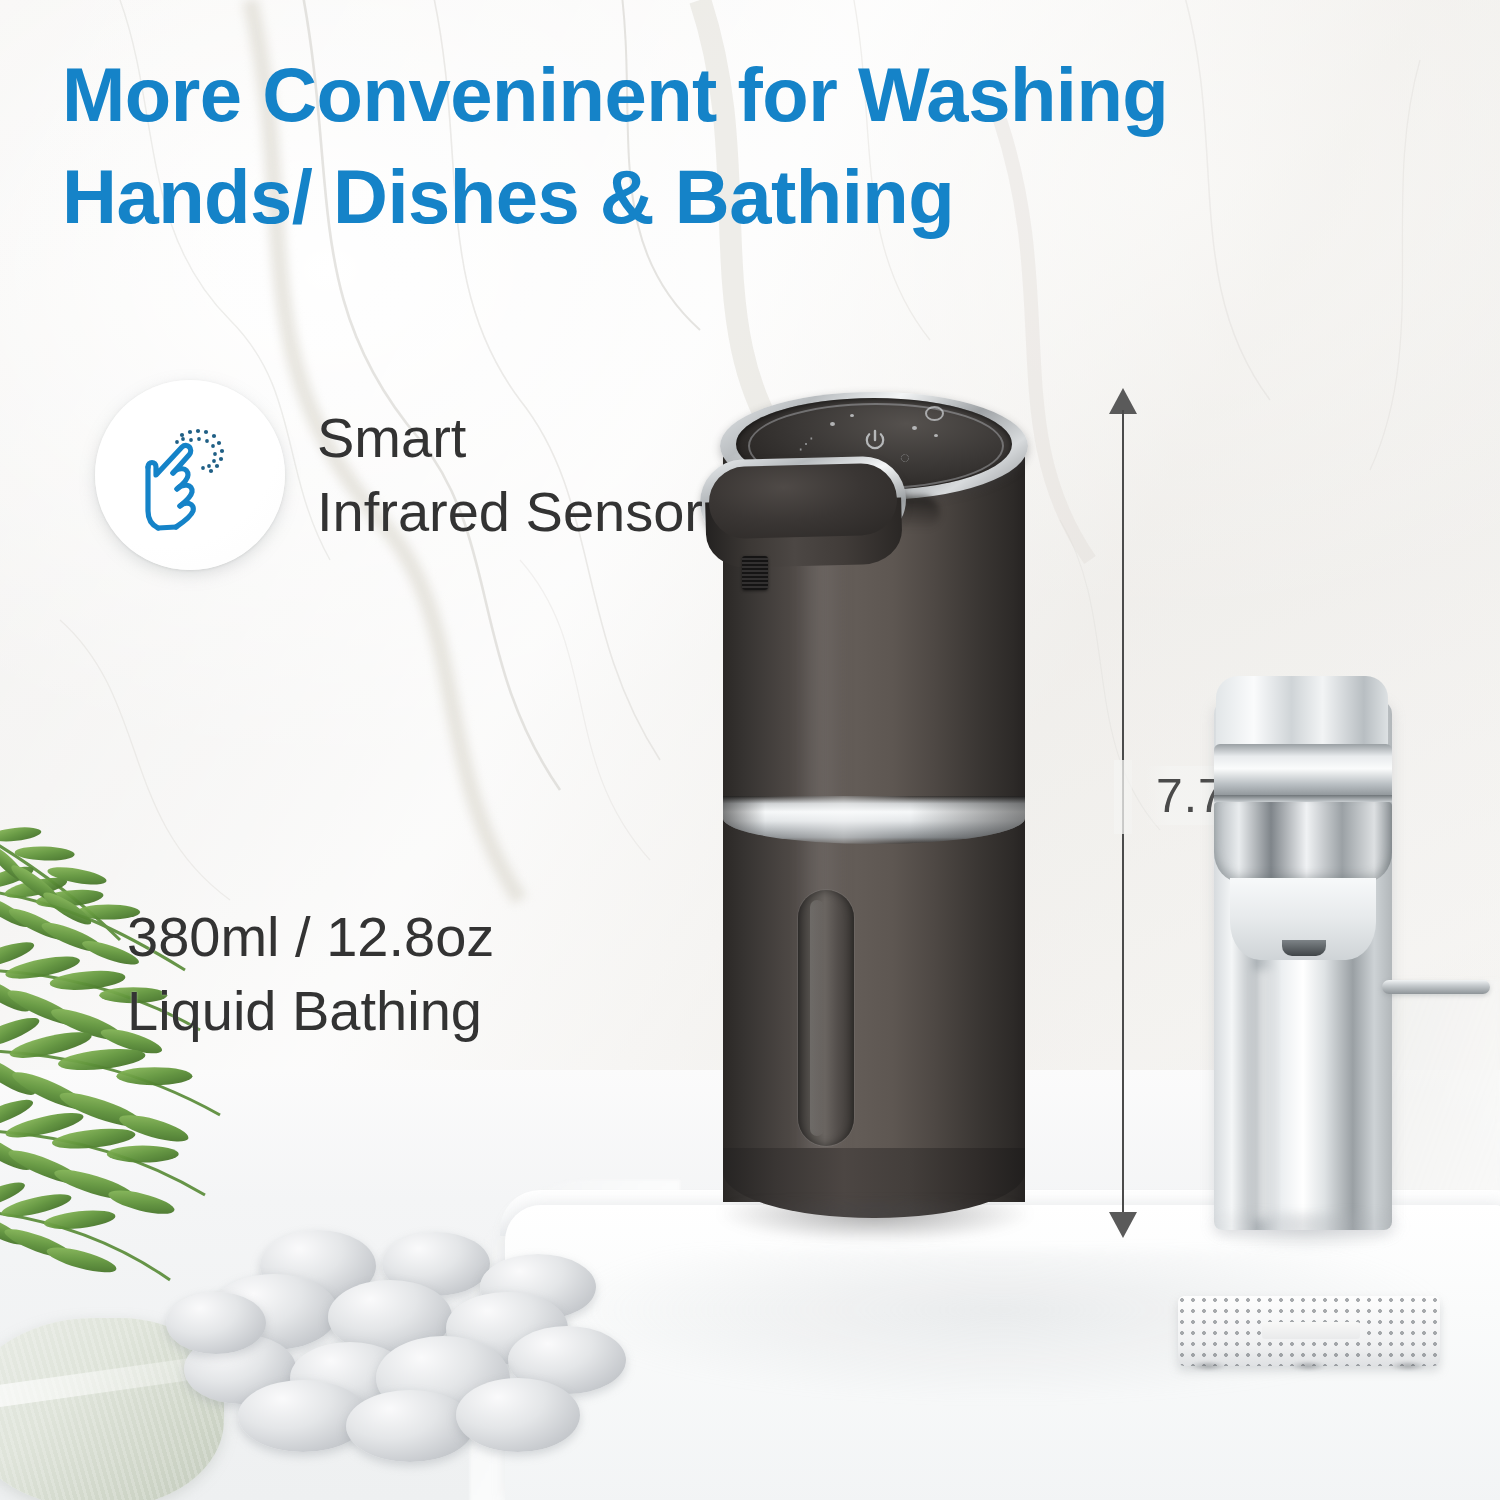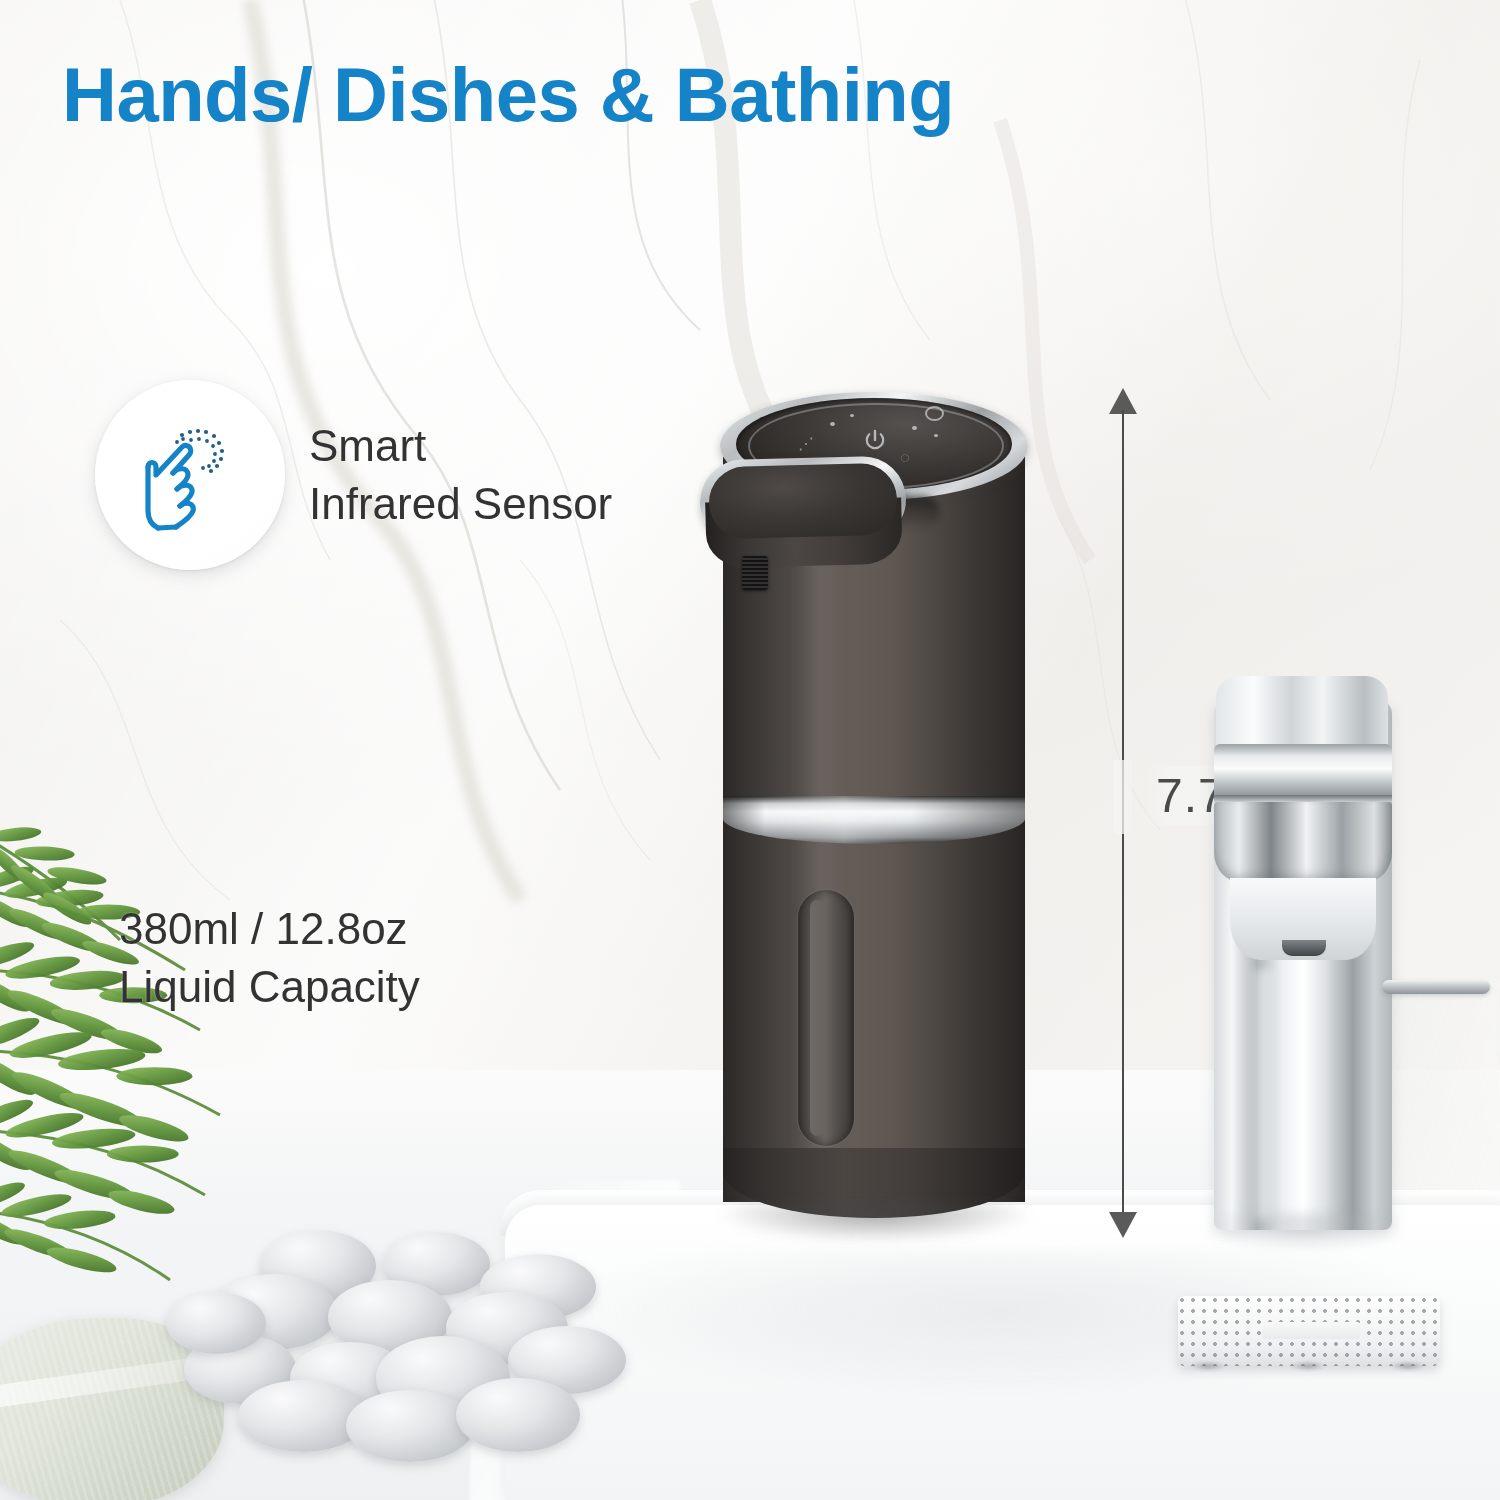--- a/index.html
+++ b/index.html
@@ -74,22 +74,22 @@
   .feature{position:absolute;display:flex;align-items:center;}
   .feat-circle{
     width:190px;height:190px;border-radius:50%;
     background:radial-gradient(circle at 38% 30%, #ffffff 0%, #ffffff 62%, #fcfcfc 100%);
     box-shadow:0 5px 16px rgba(140,145,150,.26), 0 1px 3px rgba(120,125,130,.18);
     display:flex;align-items:center;justify-content:center;
     flex:0 0 auto;position:relative;z-index:3;
   }
   .feat-circle svg{display:block;}
   .feat-text{
-    margin-left:24px;
-    font-size:44px;line-height:1.32;
+    margin-left:32px;
+    font-size:56px;line-height:1.32;
     color:#333333;white-space:pre-line;
     font-family:"Liberation Sans", sans-serif;
     text-shadow:0 0 2px rgba(255,255,255,.55);
   }
 
   
   .dispenser{position:absolute;left:700px;top:378px;width:350px;height:870px;}
 
   .disp-body{
     position:absolute;left:23px;top:64px;width:302px;height:760px;
@@ -522,20 +522,21 @@
     <div class="fc-reflect"></div>
     <div class="fc-shadow"></div>
   </div>
 
   <div class="grate">
     <div class="grate-slot"></div>
   </div>
   <div class="grate-feet"></div>
 
   <div class="headline" id="headline" style="color: rgb(21, 131, 200);">
+    <span class="ln">More Conveninent for Washing</span>
     <span class="ln">Hands/ Dishes &amp; Bathing</span>
   </div>
 
   <div class="feature" style="left:95px;top:380px;">
     <div class="feat-circle">
       <svg width="120" height="120" viewBox="0 0 120 120">
         <g fill="none" stroke="#1583C8" stroke-width="5.2" stroke-linecap="round" stroke-linejoin="round">
           <path d="M18,52 C18,46 26,46 26,52 L26,60 L52,32 C57,27 64,34 59,40 L43,58"></path>
           <path d="M18,52 L18,96 C18,104 22,110 28,113"></path>
           <path d="M43,58 C48,52 58,52 58,60 C58,65 52,70 47,74"></path>
@@ -567,17 +568,17 @@
         </g>
       </svg>
     </div>
     <div class="feat-text">Smart
 Infrared Sensor</div>
   </div>
 
 
   <div class="feature" style="left:95px;top:900px;">
     <div class="feat-text">380ml / 12.8oz
-Liquid Capacity</div>
+Liquid Bathing</div>
   </div>
 
 
 </div>
 
 </body></html>

